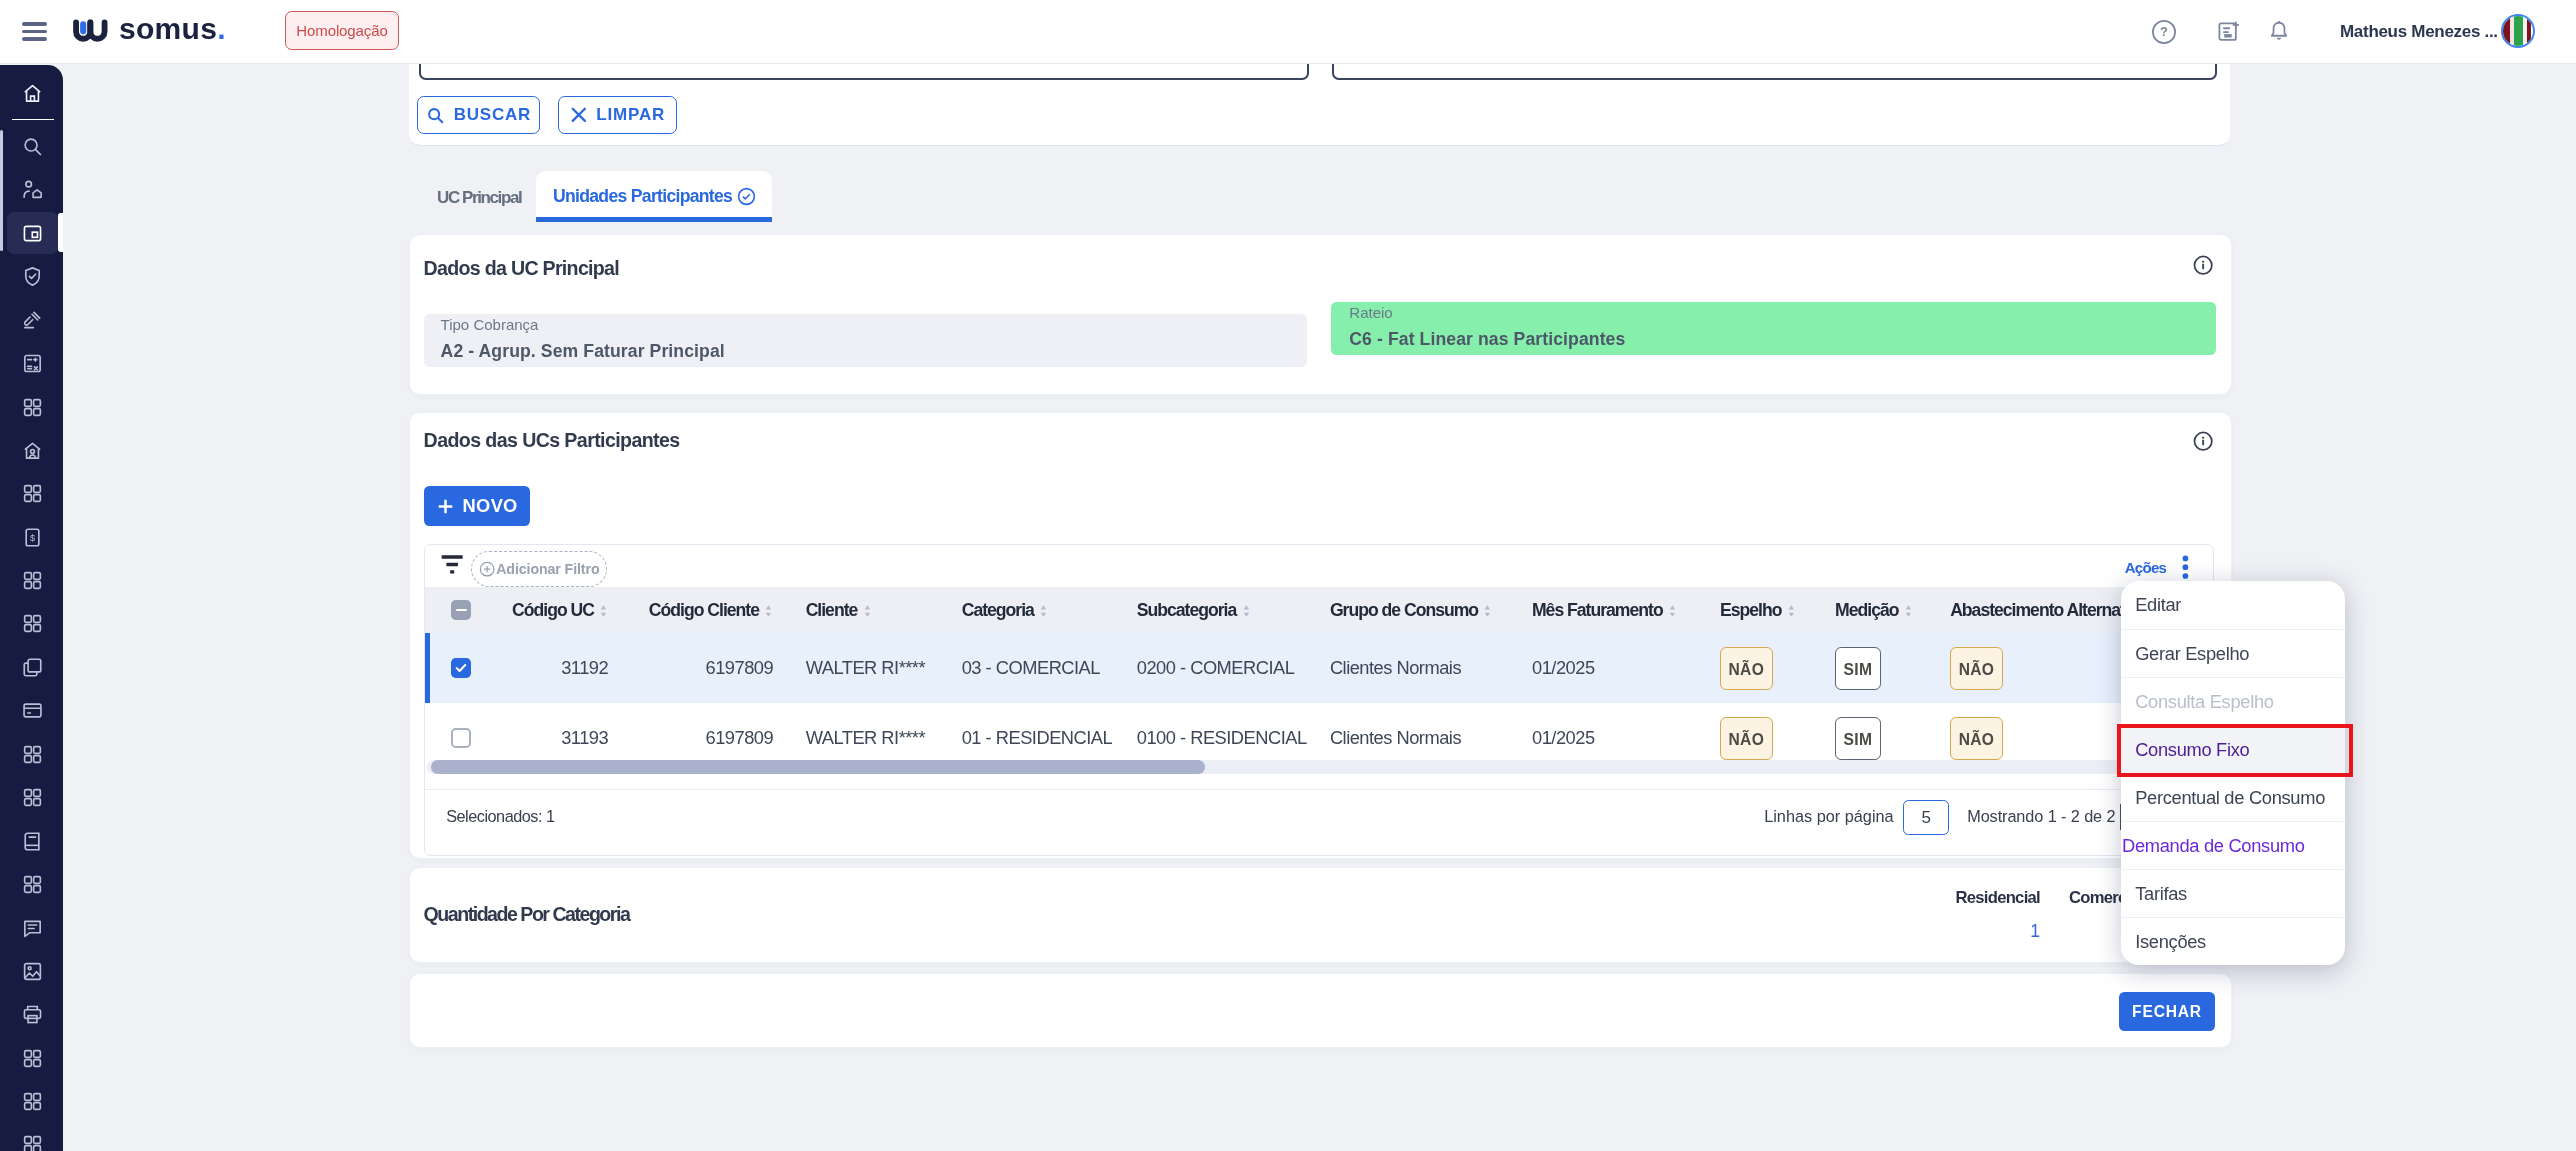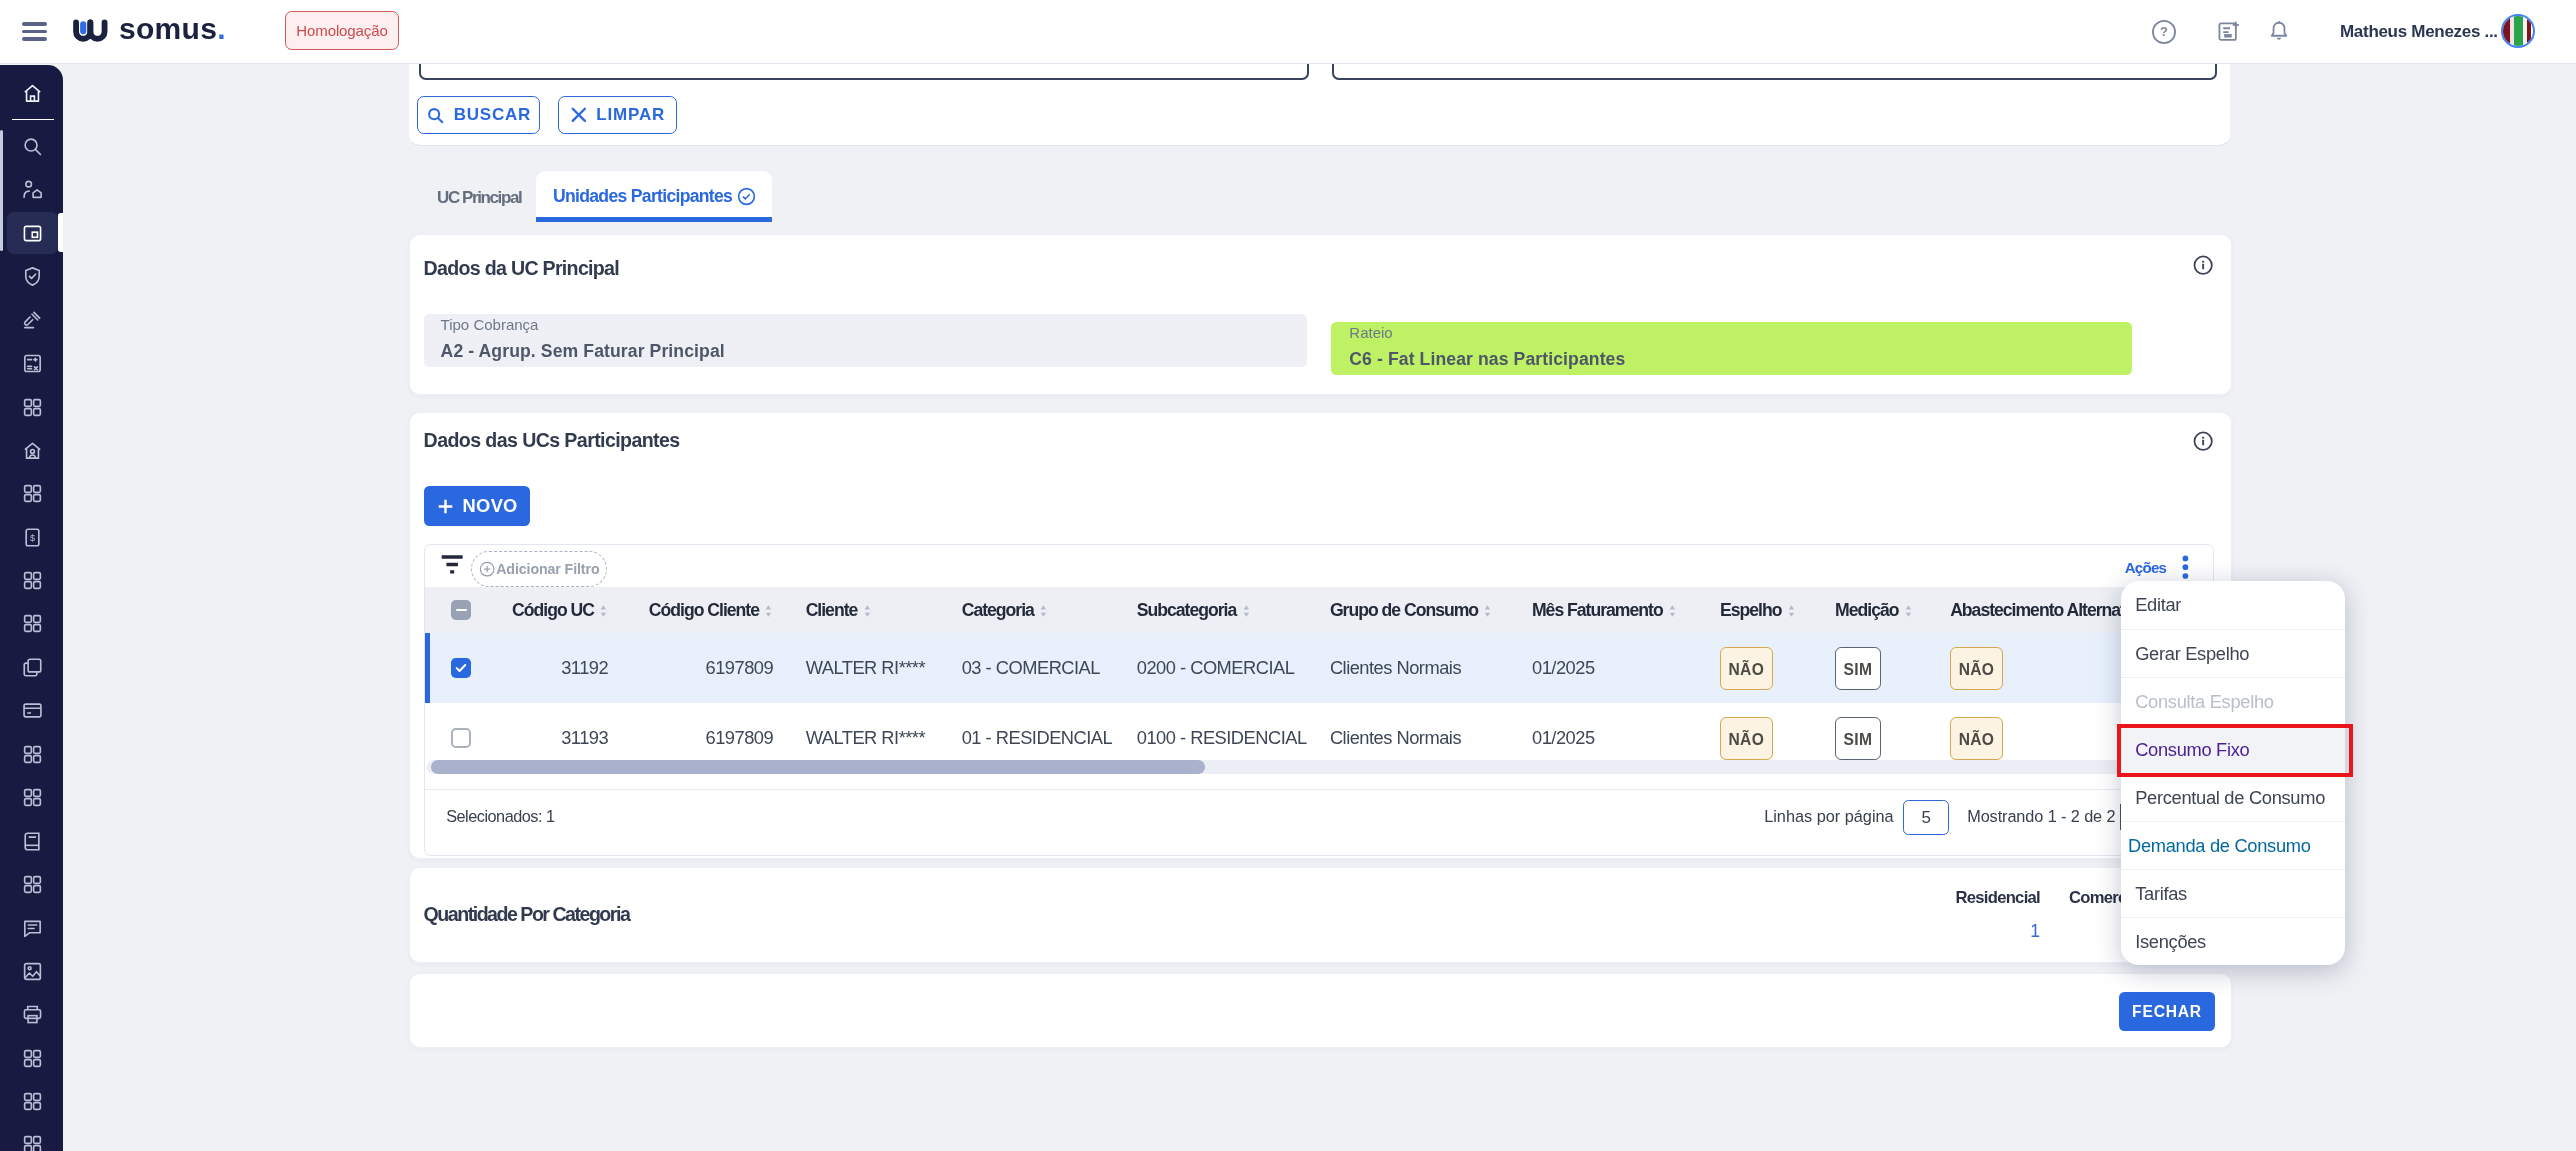--- a/index.html
+++ b/index.html
@@ -50,21 +50,21 @@
   <div class="abs ctitle" style="left:13.6px;top:22px">Dados da UC Principal</div>
   <div class="abs" style="left:1783px;top:19.6px"><svg width="20.3" height="20.3" viewBox="0 0 30 30" fill="none" style="">
         <circle cx="15" cy="15" r="12.8" stroke="#3c4354" stroke-width="2.6"></circle>
         <rect x="13.6" y="13" width="2.8" height="8" fill="#3c4354"></rect>
         <rect x="13.6" y="8.6" width="2.8" height="2.8" fill="#3c4354"></rect>
       </svg></div>
   <div class="abs" style="left:13.6px;top:79px;width:883px;height:53px;background:#eef0f6;border-radius:5.4px">
     <div class="abs flabel" style="left:17px;top:2px">Tipo Cobrança</div>
     <div class="abs fval" style="left:17px;top:27px">A2 - Agrup. Sem Faturar Principal</div>
   </div>
-  <div class="abs" style="left:921px;top:87px;width:801px;height:53px;background:#bef264;border-radius:5.4px">
+  <div class="abs" style="left:921px;top:67px;width:885px;height:53px;background:#86efac;border-radius:5.4px">
     <div class="abs flabel" style="left:18.3px;top:2px">Rateio</div>
     <div class="abs fval" style="left:18.3px;top:27px">C6 - Fat Linear nas Participantes</div>
   </div>
 </div>
 
 <div class="card" style="left:409px;top:412px;width:1823px;height:447px">
   <div class="abs ctitle" style="left:13.6px;top:16.3px;letter-spacing:-0.6px">Dados das UCs Participantes</div>
   <div class="abs" style="left:1783px;top:18.3px"><svg width="20.3" height="20.3" viewBox="0 0 30 30" fill="none" style="">
         <circle cx="15" cy="15" r="12.8" stroke="#3c4354" stroke-width="2.6"></circle>
         <rect x="13.6" y="13" width="2.8" height="8" fill="#3c4354"></rect>
@@ -398,21 +398,21 @@
 <div class="abs" style="left:0;top:96px;width:100%;height:48px;border-top:1.4px solid #eef0f5;display:flex;align-items:center">
       <span style="margin-left:14.2px;font-size:18.3px;color:#b9bfca;letter-spacing:-0.3px">Consulta Espelho</span>
     </div>
 <div class="abs" style="left:0;top:144px;width:100%;height:48px;background:#f2f3f6;border-top:1.4px solid #eef0f5;display:flex;align-items:center">
       <span style="margin-left:14.2px;font-size:18.3px;color:#4c1d95;letter-spacing:-0.3px">Consumo Fixo</span>
     </div>
 <div class="abs" style="left:0;top:192px;width:100%;height:48px;border-top:1.4px solid #eef0f5;display:flex;align-items:center">
       <span style="margin-left:14.2px;font-size:18.3px;color:#3d4454;letter-spacing:-0.3px">Percentual de Consumo</span>
     </div>
 <div class="abs" style="left:0;top:240px;width:100%;height:48px;border-top:1.4px solid #eef0f5;display:flex;align-items:center">
-      <span style="margin-left:7px;font-size:18.3px;color:#0369a1;letter-spacing:-0.3px">Demanda de Consumo</span>
+      <span style="margin-left:1px;font-size:18.3px;color:#6d28d9;letter-spacing:-0.3px">Demanda de Consumo</span>
     </div>
 <div class="abs" style="left:0;top:288px;width:100%;height:48px;border-top:1.4px solid #eef0f5;display:flex;align-items:center">
       <span style="margin-left:14.2px;font-size:18.3px;color:#3d4454;letter-spacing:-0.3px">Tarifas</span>
     </div>
 <div class="abs" style="left:0;top:336px;width:100%;height:48px;border-top:1.4px solid #eef0f5;display:flex;align-items:center">
       <span style="margin-left:14.2px;font-size:18.3px;color:#3d4454;letter-spacing:-0.3px">Isenções</span>
     </div>
 </div>
 <div class="abs" style="left:2117px;top:724px;width:236px;height:53px;border:4.7px solid #e9151b;z-index:40"></div>
 

